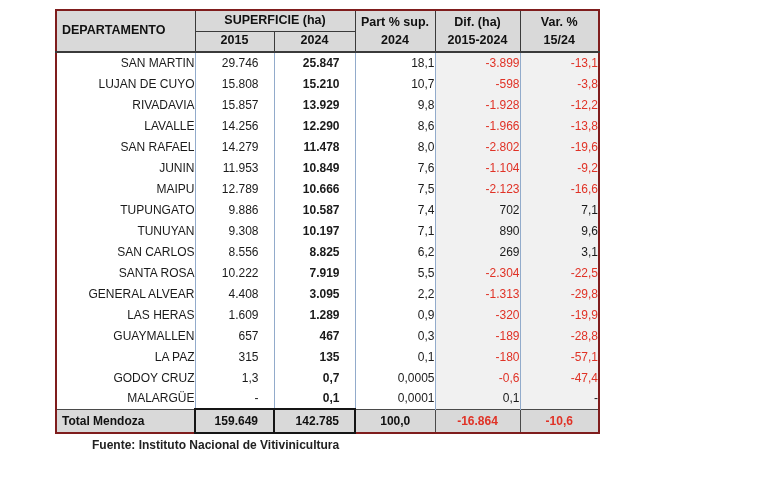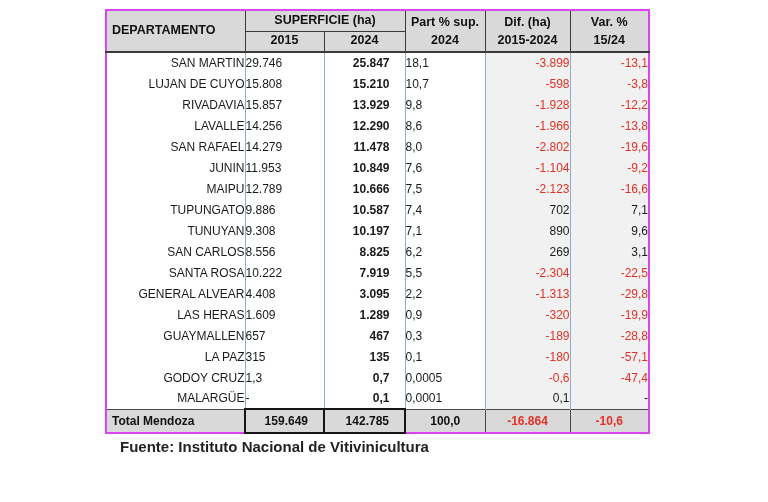--- a/index.html
+++ b/index.html
@@ -3,55 +3,55 @@
 <meta charset="utf-8">
 <style>
   * { margin:0; padding:0; box-sizing:border-box; }
   html,body { width:768px; height:502px; background:#ffffff; overflow:hidden;
               font-family:"Liberation Sans", sans-serif; }
   .page { width:768px; height:502px; position:relative; }
 
   .title { font-size:17px; font-weight:bold; color:#2b5797;
            text-align:center; padding-top:13px; letter-spacing:0; }
 
-  table.tbl { margin:9px 0 0 105px; border-collapse:collapse; table-layout:fixed;
-              width:543px; border:2px solid #d946ef; }
+  table.tbl { margin:9px 0 0 55px; border-collapse:collapse; table-layout:fixed;
+              width:543px; border:2px solid #7f1d1d; }
 
   
   col.c1{width:139px} col.c2{width:79px} col.c3{width:81px}
   col.c4{width:80px} col.c5{width:85px} col.c6{width:79px}
 
   
   thead th { background:#d9d9d9; color:#111; font-size:12.5px; font-weight:bold;
              border:1px solid #3a3a3a; height:21px; text-align:center;
              vertical-align:middle; line-height:1.25; }
   thead th.dept { text-align:left; padding-left:5px; }
   thead th.twoLine div { line-height:1.45; }
   tbody tr:first-child td { border-top:2px solid #3a3a3a; }
 
   
   tbody td { height:21px; font-size:12px; color:#1a1a1a; background:#ffffff;
              vertical-align:middle; white-space:nowrap; overflow:hidden; }
   tbody td + td { border-left:1px solid #92abcb; }
   td.c-name  { text-align:right;  padding-left:5px; }
-  td.c-s2015 { text-align:left; padding-right:15px; }
+  td.c-s2015 { text-align:right; padding-right:15px; }
   td.c-s2024 { text-align:right; padding-right:15px; font-weight:bold; }
-  td.c-part  { text-align:left; }
+  td.c-part  { text-align:right; }
   td.c-dif, td.c-var { text-align:right; background:#f1f1f1; }
   .neg { color:#e03226; }
 
   
   tfoot td { background:#d9d9d9; font-weight:bold; font-size:12px; height:24px;
              color:#111; border:1px solid #4a4a4a; vertical-align:middle; }
   tfoot td.t-name  { text-align:left;  padding-left:5px; }
   tfoot td.t-s2015, tfoot td.t-s2024 { text-align:right; padding-right:15px;
              border:2px solid #151515; }
   tfoot td.t-part, tfoot td.t-dif, tfoot td.t-var { text-align:center; }
 
-  .source { margin:4px 0 0 120px; font-size:15px; font-weight:bold; color:#222; }
+  .source { margin:4px 0 0 92px; font-size:12px; font-weight:bold; color:#222; }
 </style>
 </head>
 <body>
 
 <div class="page">
 
 
   <table class="tbl">
     <colgroup>
       <col class="c1">

